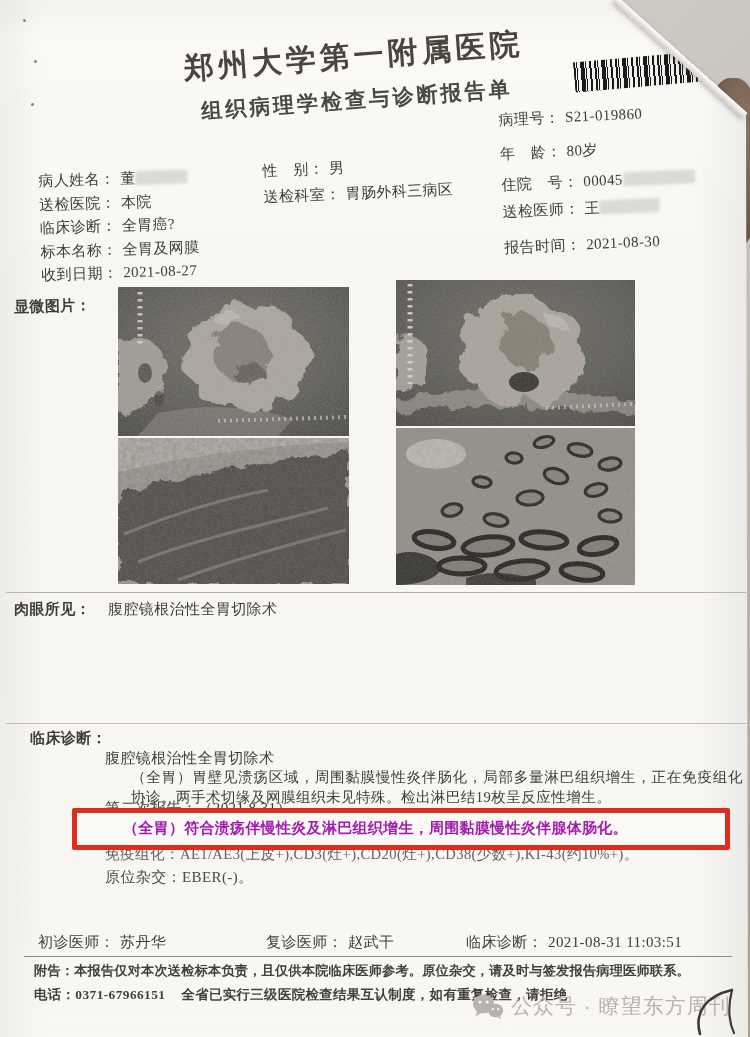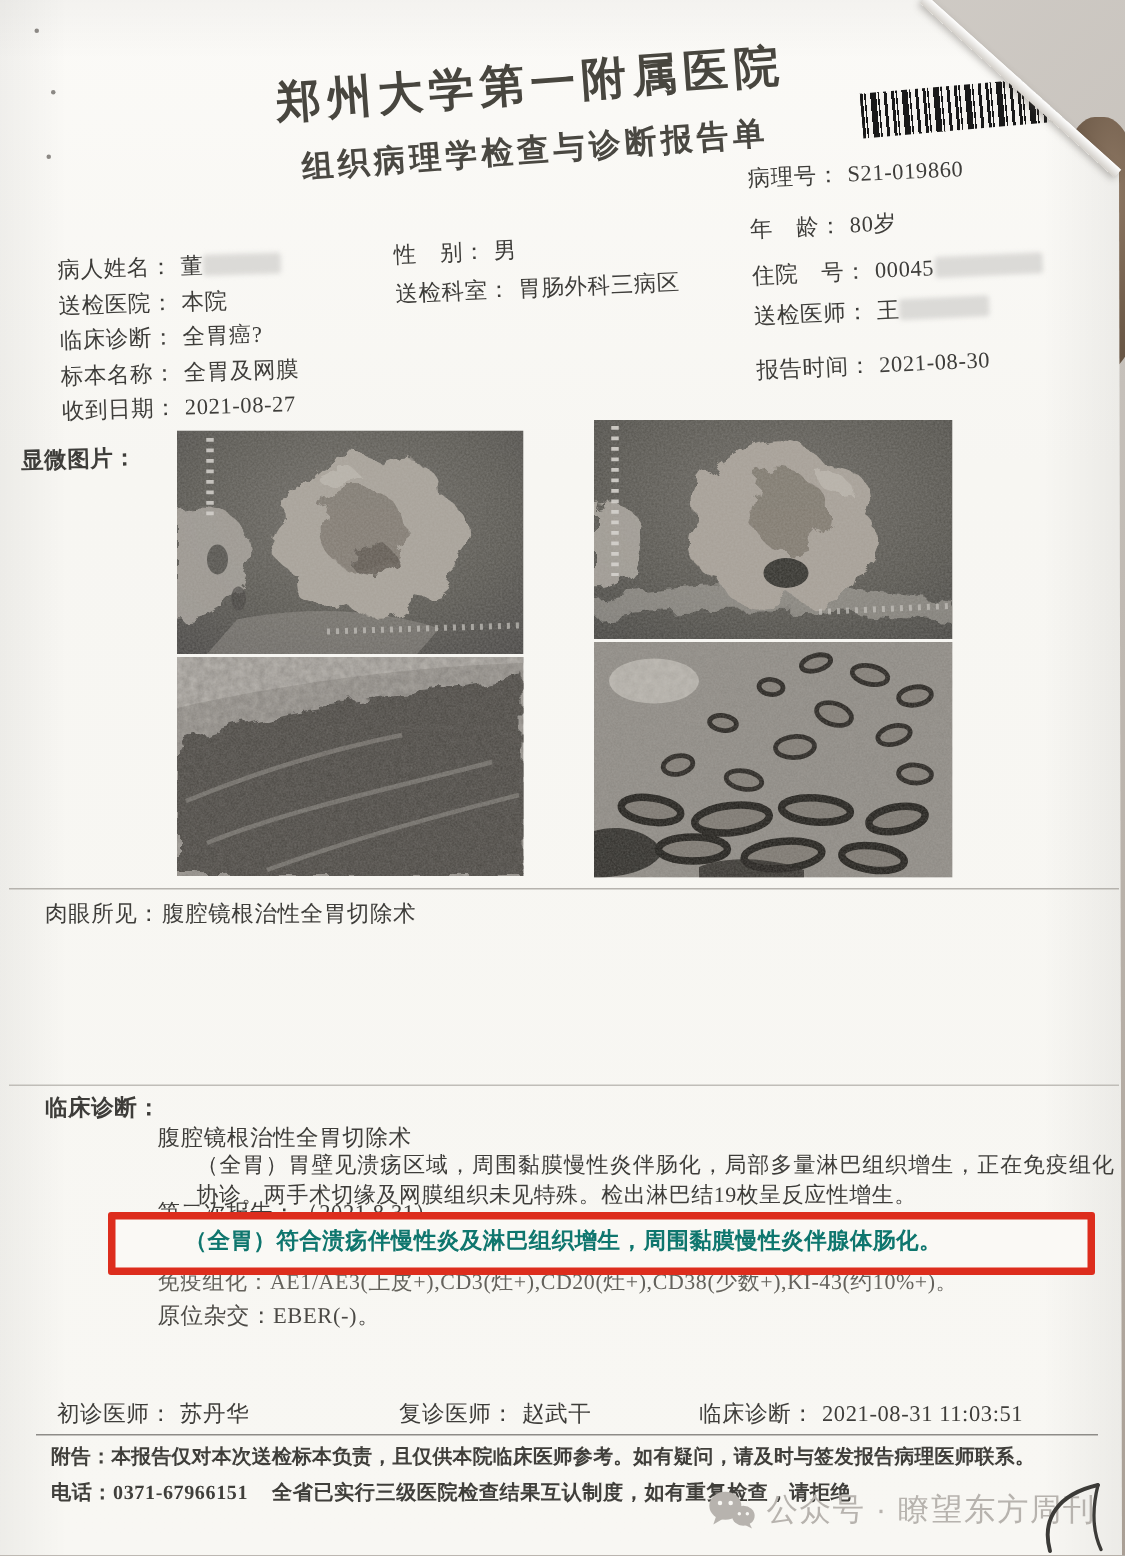--- a/index.html
+++ b/index.html
@@ -42,32 +42,32 @@
   .micro-label{left:14px;top:297px;font-weight:700;transform:rotate(-1.5deg);}
   .photo-col{position:absolute;font-size:0;}
   .photo-col svg{display:block;}
   .photo-col svg + svg{margin-top:2px;}
   .col-left{left:118px;top:287px;width:231px;}
   .col-right{left:396px;top:280px;width:239px;}
   .hr{position:absolute;height:1px;background:#b6b3ae;}
   .hr1{left:6px;width:740px;top:592px;}
   .hr2{left:6px;width:740px;top:723px;background:#c0bdb8;}
   .hr3{left:24px;width:708px;top:956px;background:#8e8c88;}
-  .gross-label{left:30px;top:600px;font-weight:400;}
+  .gross-label{left:14px;top:600px;font-weight:700;}
   .gross-line1{left:108px;top:600px;}
   .gross-body{left:108px;top:620px;width:604px;line-height:20.4px;font-size:14.6px;}
   .dx-label{left:30px;top:729px;font-weight:700;}
   .dx-first{left:105px;top:729px;}
   .dx-line2{left:105px;top:749px;}
   .dx-body1{left:105px;top:768px;width:612px;line-height:19.8px;font-size:14.6px;margin-left:26px;}
   .dx-second{left:105px;top:799px;z-index:1;}
   .dx-box{position:absolute;left:72px;top:808px;width:658px;height:42px;box-sizing:border-box;
     border:5px solid #dd2d1d;background:#faf9f5;z-index:5;border-radius:2px;}
   .dx-box span{display:block;padding-left:46px;line-height:31px;font-size:15px;
-    font-weight:600;color:#0f766e;white-space:nowrap;letter-spacing:.3px;}
+    font-weight:600;color:#a21caf;white-space:nowrap;letter-spacing:.3px;}
   .dx-ihc{left:105px;top:845px;z-index:1;color:#64625c;font-size:14.6px;}
   .dx-ish{left:105px;top:868px;color:#4b4945;}
   .f-first{left:38px;top:933px;}
   .f-review{left:266px;top:933px;}
   .f-print{left:466px;top:933px;}
   .notice{left:34px;top:962px;font-size:13.2px;font-weight:700;color:#403f3b;letter-spacing:.2px;}
   .phoneline{left:34px;top:986px;font-size:13.4px;font-weight:700;color:#403f3b;}
   .phoneline .note{margin-left:16px;}
   .watermark{position:absolute;left:472px;top:992px;display:flex;align-items:center;gap:7px;
     color:#b7b3ae;font-size:21px;letter-spacing:1px;z-index:6;
@@ -294,21 +294,21 @@
     </div>
     <div class="t f-review">
       <span class="lbl">复诊医师：</span><span>赵武干</span>
     </div>
     <div class="t f-print">
       <span class="lbl">临床诊断：</span><span>2021-08-31 11:03:51</span>
     </div>
 
     <div class="hr hr3"></div>
 
-    <div class="t notice">附告：本报告仅对本次送检标本负责，且仅供本院临床医师参考。如有疑问，请及时与签发报告病理医师联系。</div>
+    <div class="t notice">附告：本报告仅对本次送检标本负责，且仅供本院临床医师参考。原位杂交，请及时与签发报告病理医师联系。</div>
     <div class="t phoneline">
       <span>电话：0371-67966151</span><span class="note">全省已实行三级医院检查结果互认制度，如有重复检查，请拒绝</span>
     </div>
 
     <div class="watermark">
       <svg width="32" height="27" viewBox="0 0 36 30">
         <ellipse cx="13" cy="12" rx="12" ry="10.5" fill="#b7b3ae"></ellipse>
         <path d="M6,20 L4,26 L11,22 Z" fill="#b7b3ae"></path>
         <ellipse cx="26.5" cy="19.5" rx="8.5" ry="7.5" fill="#b7b3ae"></ellipse>
         <path d="M31,25 L33,29 L27,26 Z" fill="#b7b3ae"></path>

